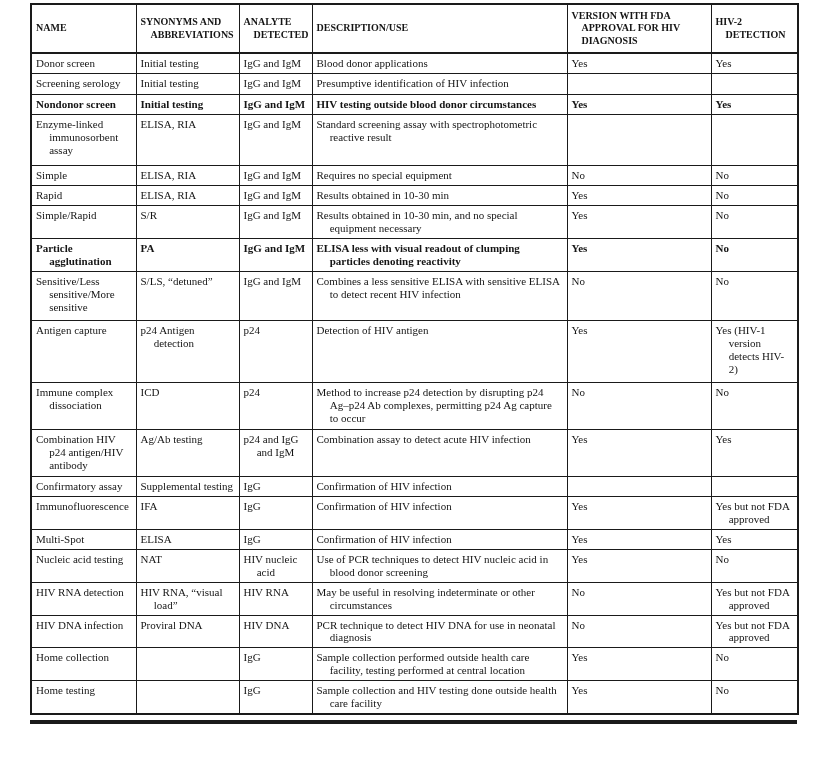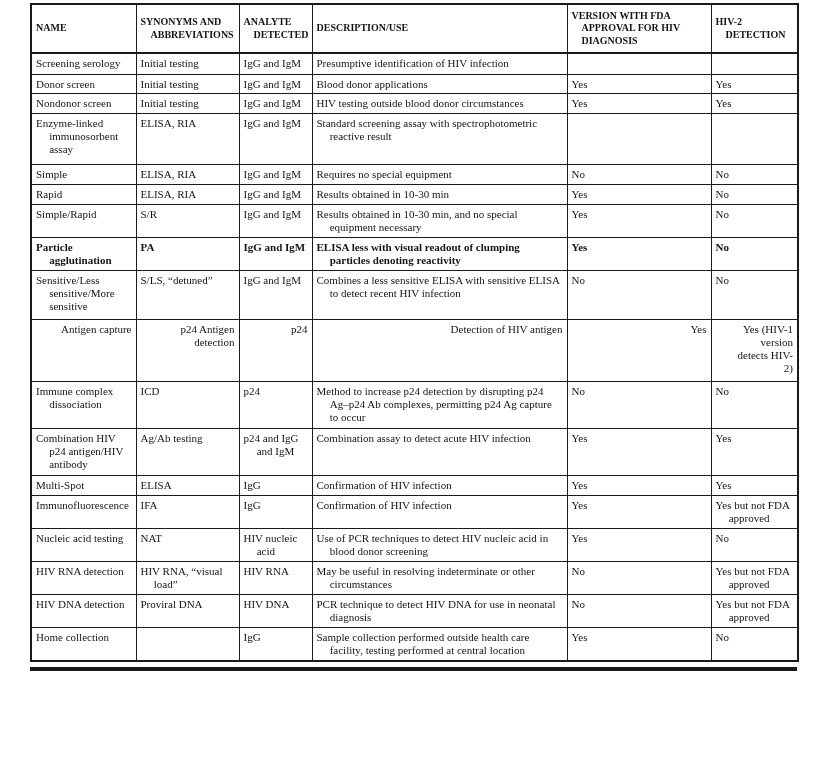--- a/index.html
+++ b/index.html
@@ -98,372 +98,412 @@
         </th>
         <th>
           <div class="hang">VERSION WITH FDA APPROVAL FOR HIV DIAGNOSIS</div>
         </th>
         <th>
           <div class="hang">HIV-2 DETECTION</div>
         </th>
       </tr>
     </thead>
     <tbody>
+        <tr style="height: 19px;">
+          <td>
+            <div class="hang">Donor screen</div>
+          </td>
+          <td>
+            <div class="hang">Initial testing</div>
+          </td>
+          <td>
+            <div class="hang">IgG and IgM</div>
+          </td>
+          <td>
+            <div class="hang">Blood donor applications</div>
+          </td>
+          <td>
+            <div class="hang">Yes</div>
+          </td>
+          <td>
+            <div class="hang">Yes</div>
+          </td>
+        </tr>
         <tr style="height: 21px;">
           <td>
             <div class="hang">Screening serology</div>
           </td>
           <td>
             <div class="hang">Initial testing</div>
           </td>
           <td>
             <div class="hang">IgG and IgM</div>
           </td>
           <td>
             <div class="hang">Presumptive identification of HIV infection</div>
           </td>
           <td>
             <div class="hang"></div>
           </td>
           <td>
             <div class="hang"></div>
           </td>
         </tr>
+        <tr style="height: 19px; font-weight: bold;">
+          <td>
+            <div class="hang">Nondonor screen</div>
+          </td>
+          <td>
+            <div class="hang">Initial testing</div>
+          </td>
+          <td>
+            <div class="hang">IgG and IgM</div>
+          </td>
+          <td>
+            <div class="hang">HIV testing outside blood donor circumstances</div>
+          </td>
+          <td>
+            <div class="hang">Yes</div>
+          </td>
+          <td>
+            <div class="hang">Yes</div>
+          </td>
+        </tr>
+        <tr style="height: 51px;">
+          <td>
+            <div class="hang">Enzyme-linked immunosorbent assay</div>
+          </td>
+          <td>
+            <div class="hang">ELISA, RIA</div>
+          </td>
+          <td>
+            <div class="hang">IgG and IgM</div>
+          </td>
+          <td>
+            <div class="hang">Standard screening assay with spectrophotometric reactive result</div>
+          </td>
+          <td>
+            <div class="hang"></div>
+          </td>
+          <td>
+            <div class="hang"></div>
+          </td>
+        </tr>
+        <tr style="height: 19px; margin-top: 40px;">
+          <td>
+            <div class="hang">Simple</div>
+          </td>
+          <td>
+            <div class="hang">ELISA, RIA</div>
+          </td>
+          <td>
+            <div class="hang">IgG and IgM</div>
+          </td>
+          <td>
+            <div class="hang">Requires no special equipment</div>
+          </td>
+          <td>
+            <div class="hang">No</div>
+          </td>
+          <td>
+            <div class="hang">No</div>
+          </td>
+        </tr>
+        <tr style="height: 18px;">
+          <td>
+            <div class="hang">Rapid</div>
+          </td>
+          <td>
+            <div class="hang">ELISA, RIA</div>
+          </td>
+          <td>
+            <div class="hang">IgG and IgM</div>
+          </td>
+          <td>
+            <div class="hang">Results obtained in 10-30 min</div>
+          </td>
+          <td>
+            <div class="hang">Yes</div>
+          </td>
+          <td>
+            <div class="hang">No</div>
+          </td>
+        </tr>
+        <tr style="height: 32px;">
+          <td>
+            <div class="hang">Simple/Rapid</div>
+          </td>
+          <td>
+            <div class="hang">S/R</div>
+          </td>
+          <td>
+            <div class="hang">IgG and IgM</div>
+          </td>
+          <td>
+            <div class="hang">Results obtained in 10-30 min, and no special equipment necessary</div>
+          </td>
+          <td>
+            <div class="hang">Yes</div>
+          </td>
+          <td>
+            <div class="hang">No</div>
+          </td>
+        </tr>
+        <tr style="height: 31px; font-weight: bold;">
+          <td>
+            <div class="hang">Particle agglutination</div>
+          </td>
+          <td>
+            <div class="hang">PA</div>
+          </td>
+          <td>
+            <div class="hang">IgG and IgM</div>
+          </td>
+          <td>
+            <div class="hang">ELISA less with visual readout of clumping particles denoting reactivity</div>
+          </td>
+          <td>
+            <div class="hang">Yes</div>
+          </td>
+          <td>
+            <div class="hang">No</div>
+          </td>
+        </tr>
+        <tr style="height: 49px;">
+          <td>
+            <div class="hang">Sensitive/Less sensitive/More sensitive</div>
+          </td>
+          <td>
+            <div class="hang">S/LS, “detuned”</div>
+          </td>
+          <td>
+            <div class="hang">IgG and IgM</div>
+          </td>
+          <td>
+            <div class="hang">Combines a less sensitive ELISA with sensitive ELISA to detect recent HIV infection</div>
+          </td>
+          <td>
+            <div class="hang">No</div>
+          </td>
+          <td>
+            <div class="hang">No</div>
+          </td>
+        </tr>
+        <tr style="height: 62px;">
+          <td>
+            <div class="hang">Antigen capture</div>
+          </td>
+          <td>
+            <div class="hang">p24 Antigen detection</div>
+          </td>
+          <td>
+            <div class="hang">p24</div>
+          </td>
+          <td>
+            <div class="hang">Detection of HIV antigen</div>
+          </td>
+          <td>
+            <div class="hang">Yes</div>
+          </td>
+          <td>
+            <div class="hang">Yes (HIV-1 version detects HIV-2)</div>
+          </td>
+        </tr>
+        <tr style="height: 47px;">
+          <td>
+            <div class="hang">Immune complex dissociation</div>
+          </td>
+          <td>
+            <div class="hang">ICD</div>
+          </td>
+          <td>
+            <div class="hang">p24</div>
+          </td>
+          <td>
+            <div class="hang">Method to increase p24 detection by disrupting p24 Ag–p24 Ab complexes, permitting p24 Ag capture to occur</div>
+          </td>
+          <td>
+            <div class="hang">No</div>
+          </td>
+          <td>
+            <div class="hang">No</div>
+          </td>
+        </tr>
+        <tr style="height: 47px;">
+          <td>
+            <div class="hang">Combination HIV p24 antigen/HIV antibody</div>
+          </td>
+          <td>
+            <div class="hang">Ag/Ab testing</div>
+          </td>
+          <td>
+            <div class="hang">p24 and IgG and IgM</div>
+          </td>
+          <td>
+            <div class="hang">Combination assay to detect acute HIV infection</div>
+          </td>
+          <td>
+            <div class="hang">Yes</div>
+          </td>
+          <td>
+            <div class="hang">Yes</div>
+          </td>
+        </tr>
         <tr style="height: 19px;">
           <td>
-            <div class="hang">Donor screen</div>
-          </td>
-          <td>
-            <div class="hang">Initial testing</div>
-          </td>
-          <td>
-            <div class="hang">IgG and IgM</div>
-          </td>
-          <td>
-            <div class="hang">Blood donor applications</div>
-          </td>
-          <td>
-            <div class="hang">Yes</div>
-          </td>
-          <td>
-            <div class="hang">Yes</div>
-          </td>
-        </tr>
-        <tr style="height: 19px;">
-          <td>
-            <div class="hang">Nondonor screen</div>
-          </td>
-          <td>
-            <div class="hang">Initial testing</div>
-          </td>
-          <td>
-            <div class="hang">IgG and IgM</div>
-          </td>
-          <td>
-            <div class="hang">HIV testing outside blood donor circumstances</div>
-          </td>
-          <td>
-            <div class="hang">Yes</div>
-          </td>
-          <td>
-            <div class="hang">Yes</div>
-          </td>
-        </tr>
-        <tr style="height: 51px;">
-          <td>
-            <div class="hang">Enzyme-linked immunosorbent assay</div>
-          </td>
-          <td>
-            <div class="hang">ELISA, RIA</div>
-          </td>
-          <td>
-            <div class="hang">IgG and IgM</div>
-          </td>
-          <td>
-            <div class="hang">Standard screening assay with spectrophotometric reactive result</div>
-          </td>
-          <td>
-            <div class="hang"></div>
-          </td>
-          <td>
-            <div class="hang"></div>
-          </td>
-        </tr>
-        <tr style="height: 19px; margin-top: 40px;">
-          <td>
-            <div class="hang">Simple</div>
-          </td>
-          <td>
-            <div class="hang">ELISA, RIA</div>
-          </td>
-          <td>
-            <div class="hang">IgG and IgM</div>
-          </td>
-          <td>
-            <div class="hang">Requires no special equipment</div>
-          </td>
-          <td>
-            <div class="hang">No</div>
-          </td>
-          <td>
-            <div class="hang">No</div>
+            <div class="hang">Confirmatory assay</div>
+          </td>
+          <td>
+            <div class="hang">Supplemental testing</div>
+          </td>
+          <td>
+            <div class="hang">IgG</div>
+          </td>
+          <td>
+            <div class="hang">Confirmation of HIV infection</div>
+          </td>
+          <td>
+            <div class="hang"></div>
+          </td>
+          <td>
+            <div class="hang"></div>
+          </td>
+        </tr>
+        <tr style="height: 32px;">
+          <td>
+            <div class="hang">Immunofluorescence</div>
+          </td>
+          <td>
+            <div class="hang">IFA</div>
+          </td>
+          <td>
+            <div class="hang">IgG</div>
+          </td>
+          <td>
+            <div class="hang">Confirmation of HIV infection</div>
+          </td>
+          <td>
+            <div class="hang">Yes</div>
+          </td>
+          <td>
+            <div class="hang">Yes but not FDA approved</div>
           </td>
         </tr>
         <tr style="height: 18px;">
           <td>
-            <div class="hang">Rapid</div>
-          </td>
-          <td>
-            <div class="hang">ELISA, RIA</div>
-          </td>
-          <td>
-            <div class="hang">IgG and IgM</div>
-          </td>
-          <td>
-            <div class="hang">Results obtained in 10-30 min</div>
-          </td>
-          <td>
-            <div class="hang">Yes</div>
-          </td>
-          <td>
-            <div class="hang">No</div>
-          </td>
-        </tr>
-        <tr style="height: 32px;">
-          <td>
-            <div class="hang">Simple/Rapid</div>
-          </td>
-          <td>
-            <div class="hang">S/R</div>
-          </td>
-          <td>
-            <div class="hang">IgG and IgM</div>
-          </td>
-          <td>
-            <div class="hang">Results obtained in 10-30 min, and no special equipment necessary</div>
-          </td>
-          <td>
-            <div class="hang">Yes</div>
-          </td>
-          <td>
-            <div class="hang">No</div>
-          </td>
-        </tr>
-        <tr style="height: 31px; font-weight: bold;">
-          <td>
-            <div class="hang">Particle agglutination</div>
-          </td>
-          <td>
-            <div class="hang">PA</div>
-          </td>
-          <td>
-            <div class="hang">IgG and IgM</div>
-          </td>
-          <td>
-            <div class="hang">ELISA less with visual readout of clumping particles denoting reactivity</div>
-          </td>
-          <td>
-            <div class="hang">Yes</div>
-          </td>
-          <td>
-            <div class="hang">No</div>
-          </td>
-        </tr>
-        <tr style="height: 49px;">
-          <td>
-            <div class="hang">Sensitive/Less sensitive/More sensitive</div>
-          </td>
-          <td>
-            <div class="hang">S/LS, “detuned”</div>
-          </td>
-          <td>
-            <div class="hang">IgG and IgM</div>
-          </td>
-          <td>
-            <div class="hang">Combines a less sensitive ELISA with sensitive ELISA to detect recent HIV infection</div>
-          </td>
-          <td>
-            <div class="hang">No</div>
-          </td>
-          <td>
-            <div class="hang">No</div>
-          </td>
-        </tr>
-        <tr style="height: 62px; text-align: right;">
-          <td>
-            <div class="hang">Antigen capture</div>
-          </td>
-          <td>
-            <div class="hang">p24 Antigen detection</div>
-          </td>
-          <td>
-            <div class="hang">p24</div>
-          </td>
-          <td>
-            <div class="hang">Detection of HIV antigen</div>
-          </td>
-          <td>
-            <div class="hang">Yes</div>
-          </td>
-          <td>
-            <div class="hang">Yes (HIV-1 version detects HIV-2)</div>
-          </td>
-        </tr>
-        <tr style="height: 47px;">
-          <td>
-            <div class="hang">Immune complex dissociation</div>
-          </td>
-          <td>
-            <div class="hang">ICD</div>
-          </td>
-          <td>
-            <div class="hang">p24</div>
-          </td>
-          <td>
-            <div class="hang">Method to increase p24 detection by disrupting p24 Ag–p24 Ab complexes, permitting p24 Ag capture to occur</div>
-          </td>
-          <td>
-            <div class="hang">No</div>
-          </td>
-          <td>
-            <div class="hang">No</div>
-          </td>
-        </tr>
-        <tr style="height: 47px;">
-          <td>
-            <div class="hang">Combination HIV p24 antigen/HIV antibody</div>
-          </td>
-          <td>
-            <div class="hang">Ag/Ab testing</div>
-          </td>
-          <td>
-            <div class="hang">p24 and IgG and IgM</div>
-          </td>
-          <td>
-            <div class="hang">Combination assay to detect acute HIV infection</div>
-          </td>
-          <td>
-            <div class="hang">Yes</div>
-          </td>
-          <td>
-            <div class="hang">Yes</div>
-          </td>
-        </tr>
-        <tr style="height: 18px;">
-          <td>
             <div class="hang">Multi-Spot</div>
           </td>
           <td>
             <div class="hang">ELISA</div>
           </td>
           <td>
             <div class="hang">IgG</div>
           </td>
           <td>
             <div class="hang">Confirmation of HIV infection</div>
           </td>
           <td>
             <div class="hang">Yes</div>
           </td>
           <td>
             <div class="hang">Yes</div>
           </td>
         </tr>
-        <tr style="height: 32px;">
-          <td>
-            <div class="hang">Immunofluorescence</div>
-          </td>
-          <td>
-            <div class="hang">IFA</div>
+        <tr style="height: 31px;">
+          <td>
+            <div class="hang">Nucleic acid testing</div>
+          </td>
+          <td>
+            <div class="hang">NAT</div>
+          </td>
+          <td>
+            <div class="hang">HIV nucleic acid</div>
+          </td>
+          <td>
+            <div class="hang">Use of PCR techniques to detect HIV nucleic acid in blood donor screening</div>
+          </td>
+          <td>
+            <div class="hang">Yes</div>
+          </td>
+          <td>
+            <div class="hang">No</div>
+          </td>
+        </tr>
+        <tr style="height: 31px; margin-top: 28px;">
+          <td>
+            <div class="hang">HIV RNA detection</div>
+          </td>
+          <td>
+            <div class="hang">HIV RNA, “visual load”</div>
+          </td>
+          <td>
+            <div class="hang">HIV RNA</div>
+          </td>
+          <td>
+            <div class="hang">May be useful in resolving indeterminate or other circumstances</div>
+          </td>
+          <td>
+            <div class="hang">No</div>
+          </td>
+          <td>
+            <div class="hang">Yes but not FDA approved</div>
+          </td>
+        </tr>
+        <tr style="height: 31px;">
+          <td>
+            <div class="hang">HIV DNA infection</div>
+          </td>
+          <td>
+            <div class="hang">Proviral DNA</div>
+          </td>
+          <td>
+            <div class="hang">HIV DNA</div>
+          </td>
+          <td>
+            <div class="hang">PCR technique to detect HIV DNA for use in neonatal diagnosis</div>
+          </td>
+          <td>
+            <div class="hang">No</div>
+          </td>
+          <td>
+            <div class="hang">Yes but not FDA approved</div>
+          </td>
+        </tr>
+        <tr style="height: 31px; margin-left: 34px;">
+          <td>
+            <div class="hang">Home collection</div>
+          </td>
+          <td>
+            <div class="hang"></div>
           </td>
           <td>
             <div class="hang">IgG</div>
           </td>
           <td>
-            <div class="hang">Confirmation of HIV infection</div>
-          </td>
-          <td>
-            <div class="hang">Yes</div>
-          </td>
-          <td>
-            <div class="hang">Yes but not FDA approved</div>
-          </td>
-        </tr>
-        <tr style="height: 31px;">
-          <td>
-            <div class="hang">Nucleic acid testing</div>
-          </td>
-          <td>
-            <div class="hang">NAT</div>
-          </td>
-          <td>
-            <div class="hang">HIV nucleic acid</div>
-          </td>
-          <td>
-            <div class="hang">Use of PCR techniques to detect HIV nucleic acid in blood donor screening</div>
-          </td>
-          <td>
-            <div class="hang">Yes</div>
-          </td>
-          <td>
-            <div class="hang">No</div>
-          </td>
-        </tr>
-        <tr style="height: 31px; margin-top: 28px;">
-          <td>
-            <div class="hang">HIV RNA detection</div>
-          </td>
-          <td>
-            <div class="hang">HIV RNA, “visual load”</div>
-          </td>
-          <td>
-            <div class="hang">HIV RNA</div>
-          </td>
-          <td>
-            <div class="hang">May be useful in resolving indeterminate or other circumstances</div>
-          </td>
-          <td>
-            <div class="hang">No</div>
-          </td>
-          <td>
-            <div class="hang">Yes but not FDA approved</div>
-          </td>
-        </tr>
-        <tr style="height: 31px;">
-          <td>
-            <div class="hang">HIV DNA detection</div>
-          </td>
-          <td>
-            <div class="hang">Proviral DNA</div>
-          </td>
-          <td>
-            <div class="hang">HIV DNA</div>
-          </td>
-          <td>
-            <div class="hang">PCR technique to detect HIV DNA for use in neonatal diagnosis</div>
-          </td>
-          <td>
-            <div class="hang">No</div>
-          </td>
-          <td>
-            <div class="hang">Yes but not FDA approved</div>
-          </td>
-        </tr>
-        <tr style="height: 31px; margin-left: 34px;">
-          <td>
-            <div class="hang">Home collection</div>
+            <div class="hang">Sample collection performed outside health care facility, testing performed at central location</div>
+          </td>
+          <td>
+            <div class="hang">Yes</div>
+          </td>
+          <td>
+            <div class="hang">No</div>
+          </td>
+        </tr>
+        <tr style="height: 33px;">
+          <td>
+            <div class="hang">Home testing</div>
           </td>
           <td>
             <div class="hang"></div>
           </td>
           <td>
             <div class="hang">IgG</div>
           </td>
           <td>
-            <div class="hang">Sample collection performed outside health care facility, testing performed at central location</div>
+            <div class="hang">Sample collection and HIV testing done outside health care facility</div>
           </td>
           <td>
             <div class="hang">Yes</div>
           </td>
           <td>
             <div class="hang">No</div>
           </td>
         </tr>
       </tbody>
   </table>

